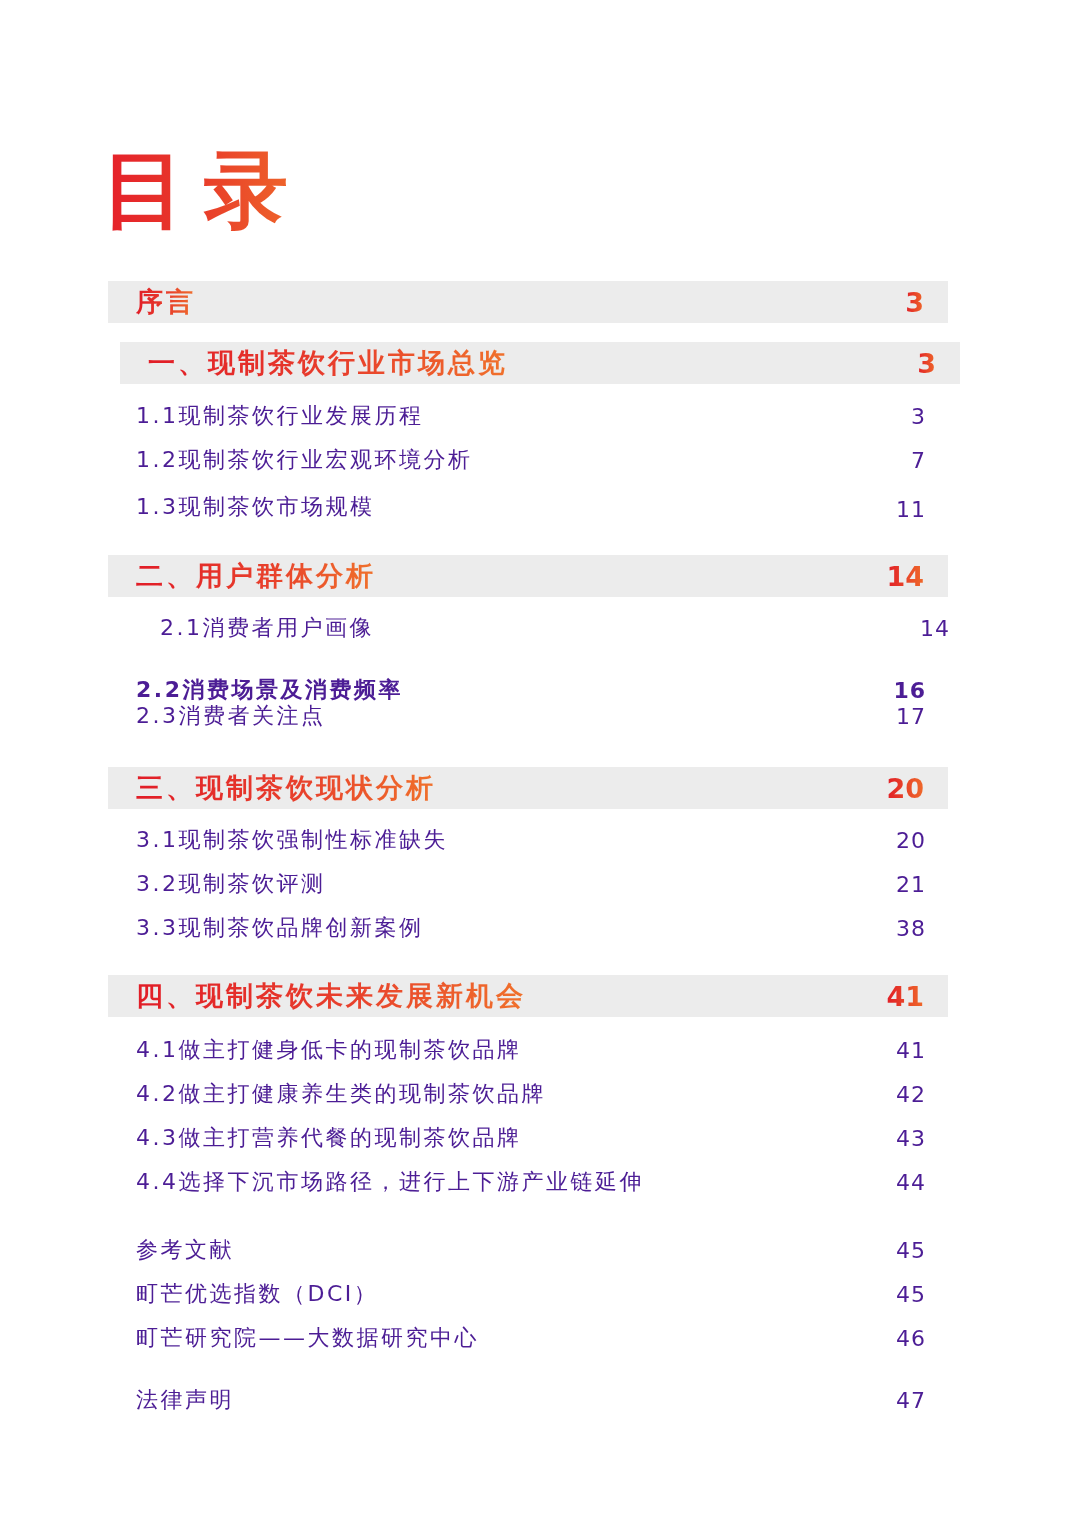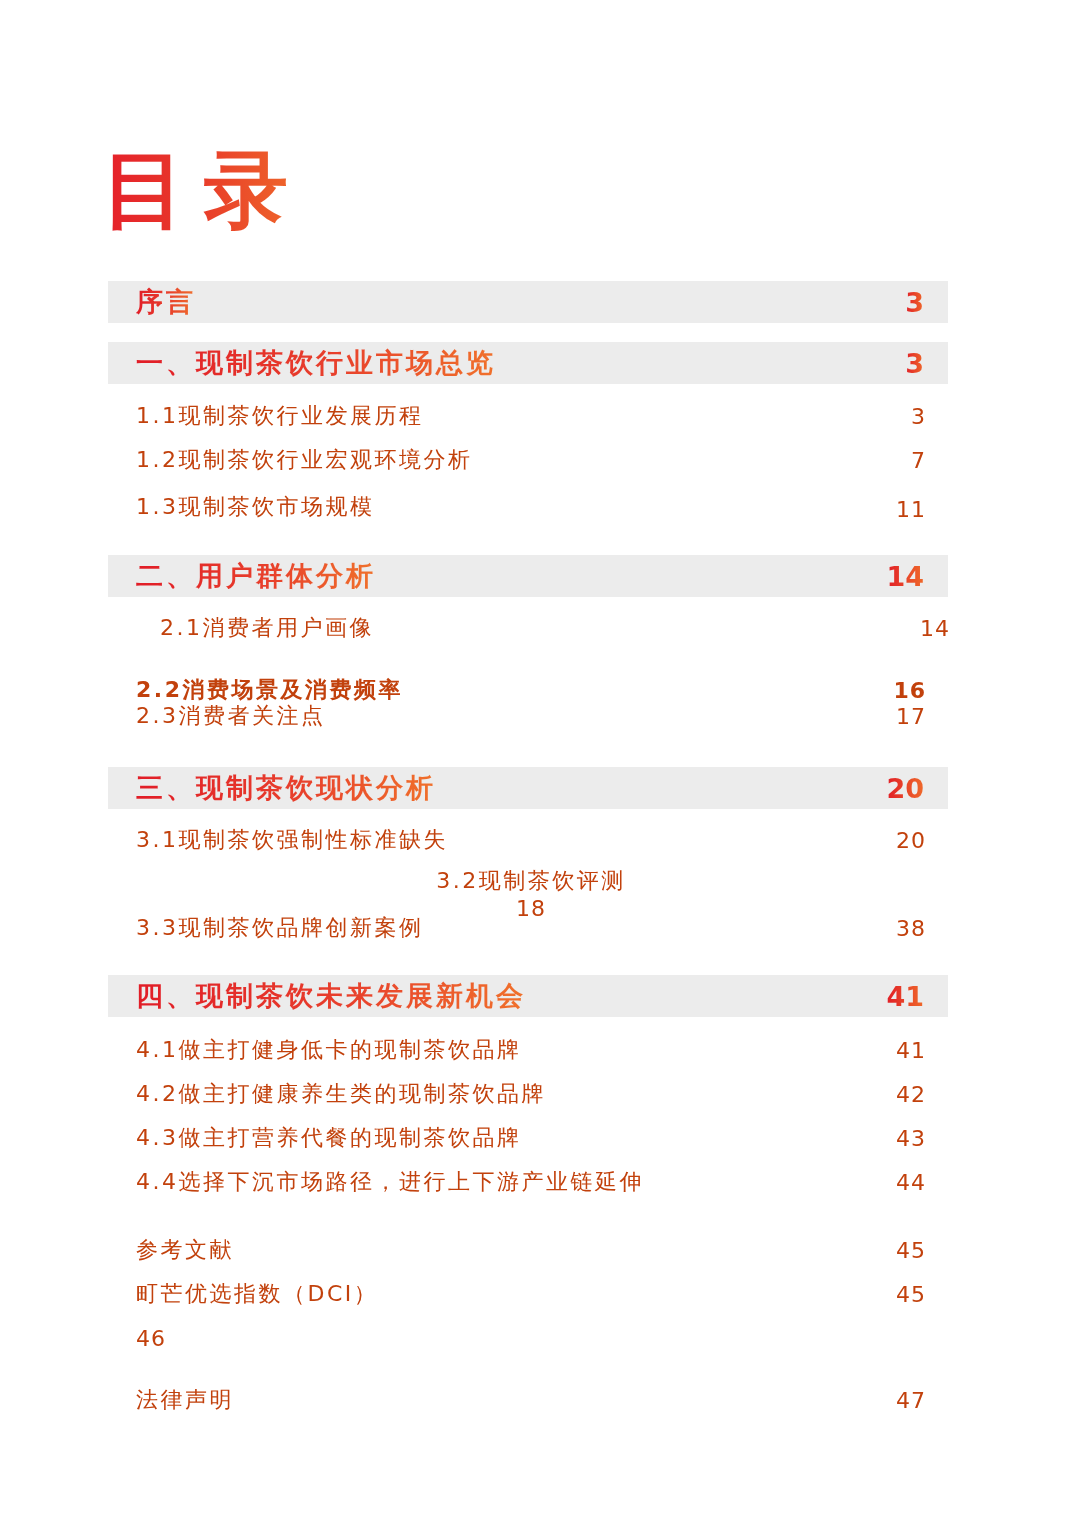--- a/index.html
+++ b/index.html
@@ -24,35 +24,35 @@
     -webkit-background-clip: text; background-clip: text; color: transparent;
   }
   .grad-num {
     font-size: 27px; font-weight: bold;
     background: linear-gradient(90deg, #e11d27 0%, #ef6a2a 100%);
     -webkit-background-clip: text; background-clip: text; color: transparent;
   }
   .row {
     position: absolute; left: 136px; width: 790px; height: 36px;
     display: flex; justify-content: space-between; align-items: center;
-    font-size: 22px; color: #c2410c; letter-spacing: 2.5px;
+    font-size: 22px; color: #4c1d95; letter-spacing: 2.5px;
   }
   .row .num { letter-spacing: 1px; }
 </style>
 </head>
 <body>
 
 <div class="title">目录</div>
 
 <div class="section-bar" style="top:281px;">
   <span class="grad-text">序言</span>
   <span class="grad-num">3</span>
 </div>
 
-<div class="section-bar" style="top:342px;">
+<div class="section-bar" style="top:342px;margin-left:12px;">
   <span class="grad-text">一、现制茶饮行业市场总览</span>
   <span class="grad-num">3</span>
 </div>
 <div class="row" style="top:398px;">
   <span>1.1现制茶饮行业发展历程</span>
   <span class="num">3</span>
 </div>
 <div class="row" style="top:442px;">
   <span>1.2现制茶饮行业宏观环境分析</span>
   <span class="num">7</span>
@@ -80,23 +80,23 @@
 </div>
 
 <div class="section-bar" style="top:767px;">
   <span class="grad-text">三、现制茶饮现状分析</span>
   <span class="grad-num">20</span>
 </div>
 <div class="row" style="top:822px;">
   <span>3.1现制茶饮强制性标准缺失</span>
   <span class="num">20</span>
 </div>
-<div class="row" style="top:866px;flex-direction:column;">
+<div class="row" style="top:866px;">
   <span>3.2现制茶饮评测</span>
-  <span class="num">18</span>
+  <span class="num">21</span>
 </div>
 <div class="row" style="top:910px;">
   <span>3.3现制茶饮品牌创新案例</span>
   <span class="num">38</span>
 </div>
 
 <div class="section-bar" style="top:975px;">
   <span class="grad-text">四、现制茶饮未来发展新机会</span>
   <span class="grad-num">41</span>
 </div>
@@ -119,18 +119,19 @@
 
 <div class="row" style="top:1232px;">
   <span>参考文献</span>
   <span class="num">45</span>
 </div>
 <div class="row" style="top:1276px;">
   <span>町芒优选指数（DCI）</span>
   <span class="num">45</span>
 </div>
 <div class="row" style="top:1320px;">
+  <span>町芒研究院——大数据研究中心</span>
   <span class="num">46</span>
 </div>
 <div class="row" style="top:1382px;">
   <span>法律声明</span>
   <span class="num">47</span>
 </div>
 
 </body></html>

